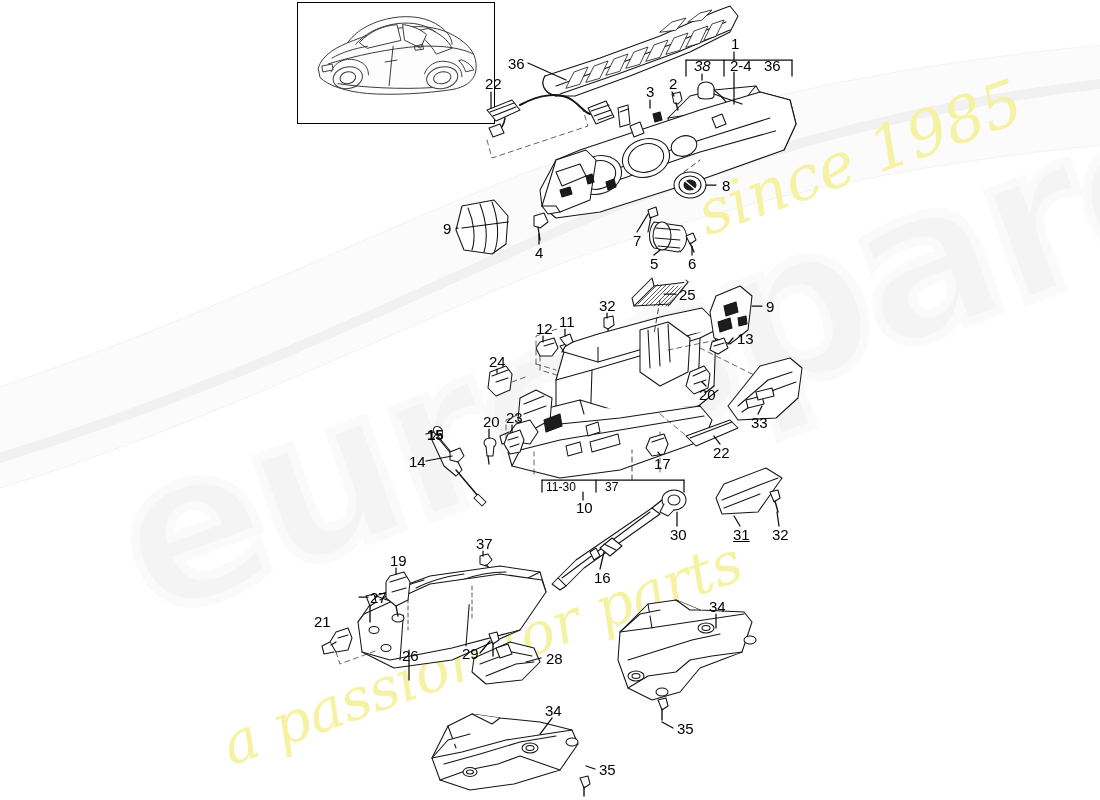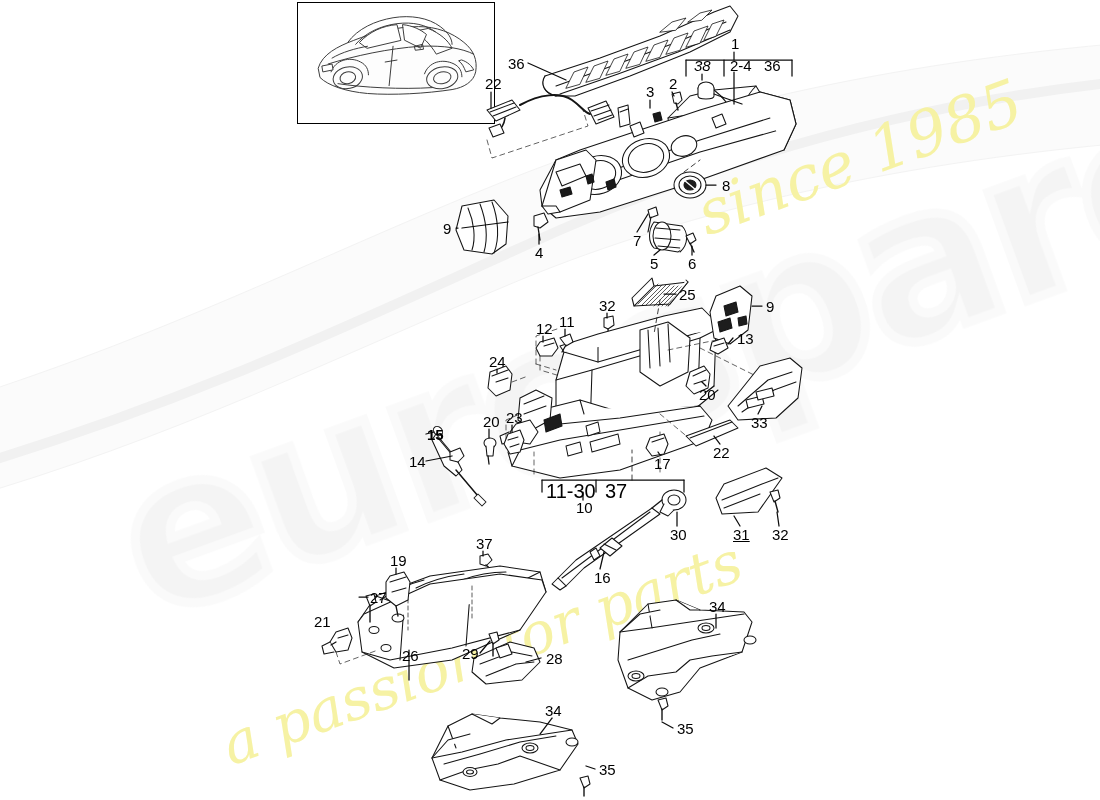--- a/index.html
+++ b/index.html
@@ -4,21 +4,21 @@
 <title>Parts Diagram</title>
 <style>
   html,body{margin:0;padding:0;background:#ffffff;}
   body{width:1100px;height:800px;overflow:hidden;
        font-family:"Liberation Sans", sans-serif;}
   #stage{position:relative;width:1100px;height:800px;background:#fff;}
   #stage svg.layer{position:absolute;left:0;top:0;width:1100px;height:800px;}
   .lbl{position:absolute;font-family:"Liberation Sans",sans-serif;
        font-size:15px;color:#000;line-height:1;white-space:nowrap;
        letter-spacing:0px;}
-  .lbl.sm{font-size:20px;}
+  .lbl.sm{font-size:12px;}
   .carbox{position:absolute;left:297px;top:2px;width:198px;height:122px;
           border:1.5px solid #000;background:#fff;box-sizing:border-box;}
 </style>
 </head>
 <body>
 
 <div id="stage">
 
   <svg class="layer" viewBox="0 0 1100 800">
     <defs>

